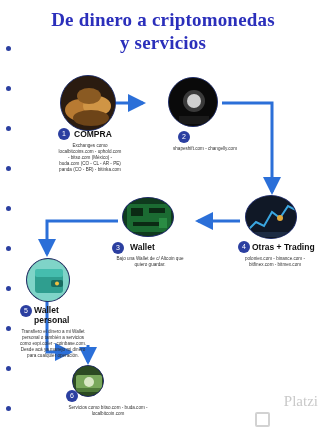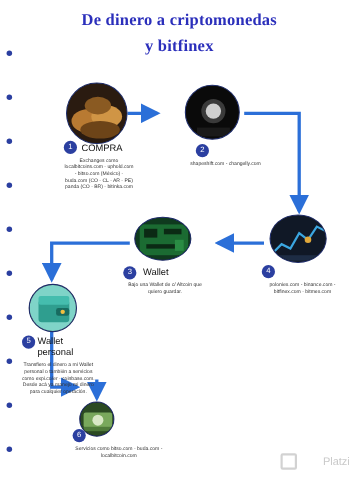--- a/index.html
+++ b/index.html
@@ -12,21 +12,21 @@
   }
   #canvas {
     position:absolute; left:0; top:0; width:326px; height:434px;
   }
   .title {
     position:absolute; left:0; top:8px; width:326px;
     text-align:center;
     color:#2b2fbb;
     font-family:"Liberation Serif", serif;
     font-weight:bold;
-    font-size:15px;
+    font-size:19px;
     line-height:23px;
     letter-spacing:0.2px;
   }
   .title .l2 { display:block; }
 
   
   .dot-col { position:absolute; left:6px; top:46px; }
   .dot {
     position:absolute; width:5px; height:5px; border-radius:50%;
     background:#2b3fa0;
@@ -46,51 +46,51 @@
     position:absolute;
     width:12px; height:12px; border-radius:50%;
     background:#2b3fa0; color:#fff;
     font-size:7px; line-height:12px; text-align:center;
     font-family:"Liberation Sans", sans-serif;
   }
   .label {
     position:absolute;
     color:#111;
     font-size:8.5px;
-    font-weight:normal;
+    font-weight:bold;
     font-family:"Liberation Sans", sans-serif;
     line-height:10px;
   }
   .caption {
     position:absolute;
     color:#333;
     font-size:4.6px;
     line-height:6px;
     font-family:"Liberation Sans", sans-serif;
   }
   .watermark {
-    position:absolute; right:8px; bottom:8px;
-    color:#c9c9c9; font-size:10px;
-    font-family:Liberation Sans, sans-serif;
+    position:absolute; right:8px; bottom:24px;
+    color:#c9c9c9; font-size:15px;
+    font-family:Liberation Serif, serif;
   }
   .wm-mark {
     position:absolute; right:56px; bottom:7px;
     width:11px; height:11px;
     border:2px solid #d2d2d2;
     border-radius:2px;
   }
 </style>
 </head>
 <body>
 
 <div id="canvas">
 
   <div class="title">
     <span>De dinero a criptomonedas</span>
-    <span class="l2">y bitfinex</span>
+    <span class="l2">y servicios</span>
   </div>
 
   <div class="dot-col">
     <div class="dot" style="top:0px;"></div>
     <div class="dot" style="top:40px;"></div>
     <div class="dot" style="top:80px;"></div>
     <div class="dot" style="top:120px;"></div>
     <div class="dot" style="top:160px;"></div>
     <div class="dot" style="top:200px;"></div>
     <div class="dot" style="top:240px;"></div>
@@ -159,20 +159,21 @@
 
   <div class="photo" style="left:245px; top:195px; width:52px; height:44px;">
     <svg width="52" height="44" viewBox="0 0 52 44">
       <rect width="52" height="44" fill="#101826"></rect>
       <polyline points="2,34 10,26 18,30 26,16 34,22 42,10 50,14" fill="none" stroke="#3ba6e0" stroke-width="2"></polyline>
       <rect x="4" y="36" width="44" height="5" fill="#1d2c44"></rect>
       <circle cx="34" cy="22" r="3" fill="#e0a83b"></circle>
     </svg>
   </div>
   <div class="num" style="left:238px; top:241px;">4</div>
+  <div class="label" style="left:252px; top:242px;">Otras + Trading</div>
   <div class="caption" style="left:238px; top:256px; width:74px; text-align:center;">poloniex.com - binance.com - bitfinex.com - bitmex.com</div>
 
   <div class="photo" style="left:26px; top:258px; width:44px; height:44px;">
     <svg width="44" height="44" viewBox="0 0 44 44">
       <rect width="44" height="44" fill="#7fd4c8"></rect>
       <rect x="8" y="14" width="28" height="20" rx="3" fill="#2f9e8f"></rect>
       <rect x="8" y="10" width="28" height="8" rx="2" fill="#45bdae"></rect>
       <rect x="24" y="21" width="12" height="7" rx="2" fill="#186b60"></rect>
       <circle cx="30" cy="24.5" r="2" fill="#f0c040"></circle>
     </svg>

